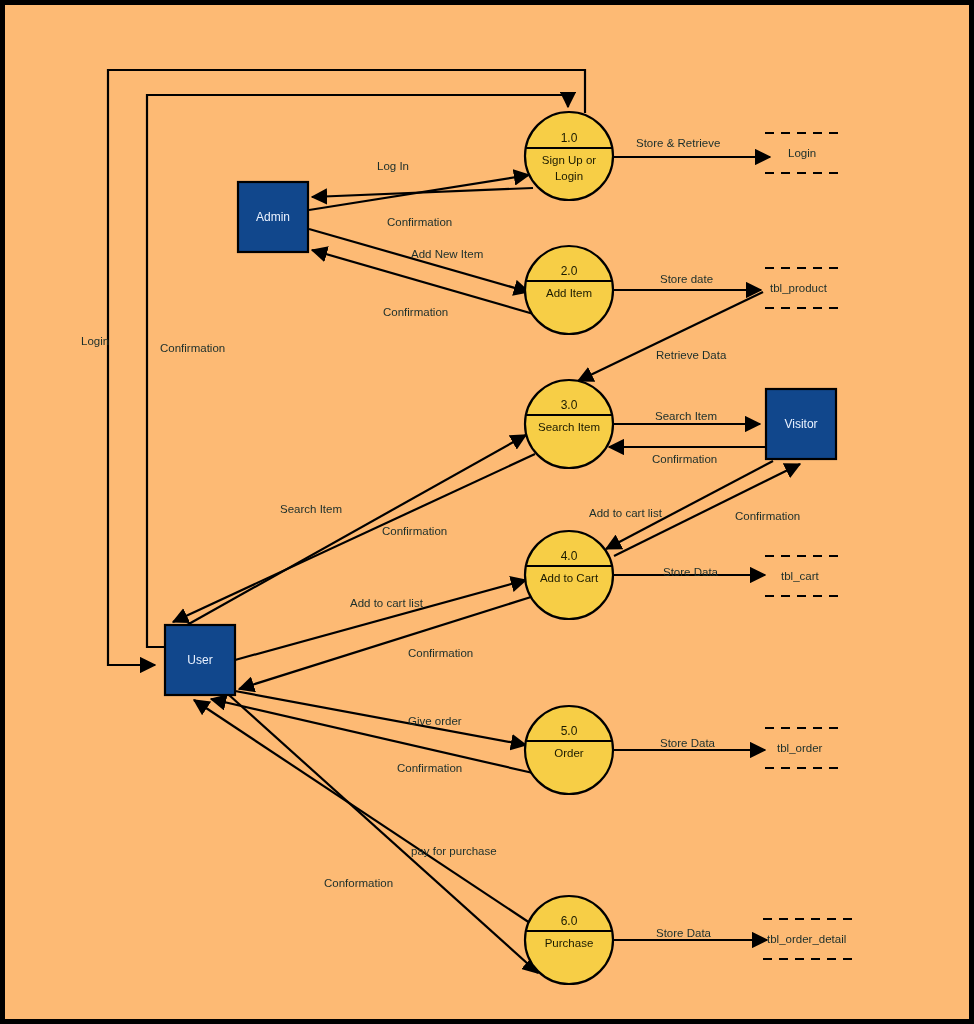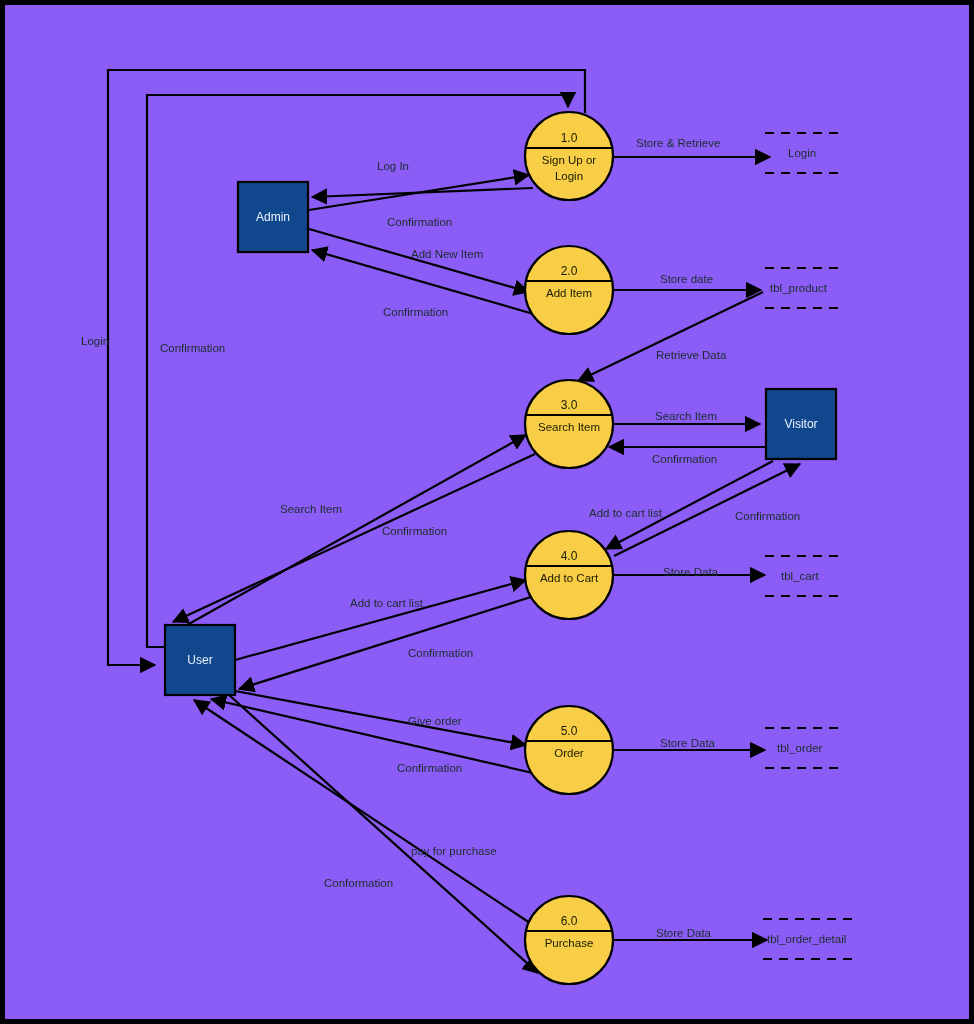--- a/index.html
+++ b/index.html
@@ -8,21 +8,21 @@
     position:relative;
     width:974px;height:1024px;
     background:#000;
     overflow:hidden;
     font-family:"Liberation Sans", sans-serif;
   }
   #canvas{
     position:absolute;
     left:5px; top:5px;
     width:964px; height:1014px;
-    background:#8b5cf6;
+    background:#fdba74;
   }
   svg#dfd{position:absolute;left:0;top:0;width:964px;height:1014px;display:block;}
   .edge{stroke:#000;stroke-width:2.2;fill:none;}
   .flowlabel{font-size:11.5px;fill:#1a2e2b;font-family:"Liberation Sans", sans-serif;}
   .proc-num{font-size:12px;fill:#1a1a00;font-family:"Liberation Sans", sans-serif;text-anchor:middle;}
   .proc-name{font-size:11.5px;fill:#1a1a00;font-family:"Liberation Sans", sans-serif;text-anchor:middle;}
   .ent-label{font-size:12px;fill:#eaf2ff;font-family:"Liberation Sans", sans-serif;text-anchor:middle;}
   .store-label{font-size:11.5px;fill:#1a2e2b;font-family:"Liberation Sans", sans-serif;}
   .store-line{stroke:#000;stroke-width:2.2;stroke-dasharray:9 7;}
   .proc-circle{fill:#f7ce46;stroke:#000;stroke-width:2.2;}

